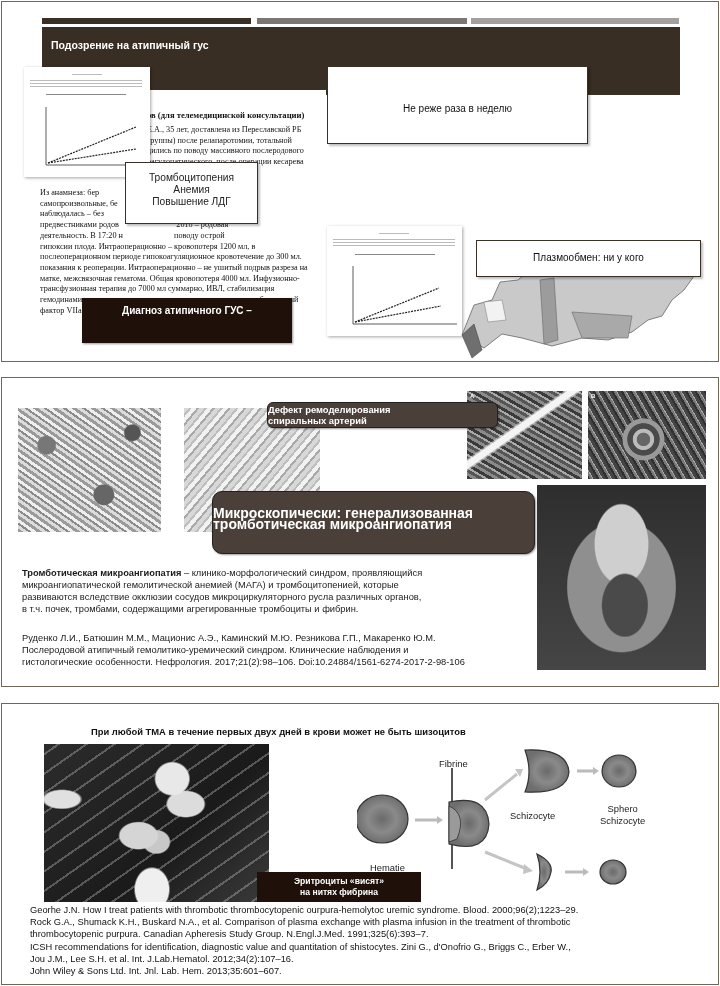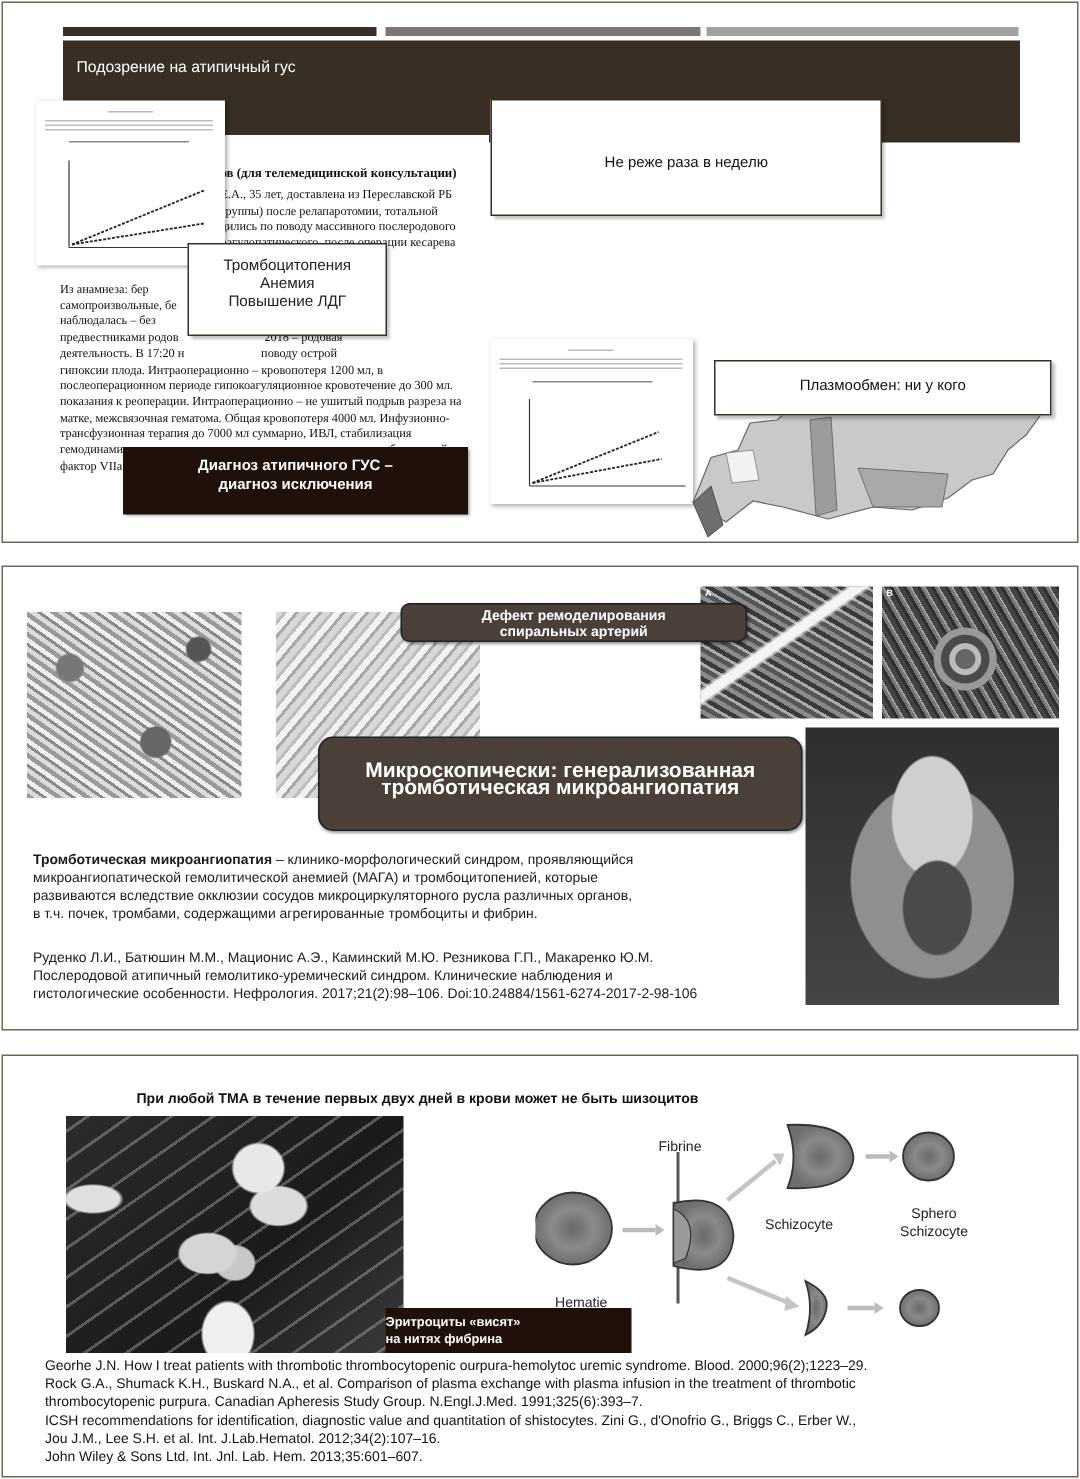--- a/index.html
+++ b/index.html
@@ -11,21 +11,21 @@
   #p2 { top: 377px; height: 310px; }
   #p3 { top: 703px; height: 282px; }
 
   .abs { position: absolute; }
 
   
   .bar1 { left: 40px; top: 16px; width: 209px; height: 6px; background: #3a2f24; }
   .bar2 { left: 255px; top: 16px; width: 210px; height: 6px; background: #7a7774; }
   .bar3 { left: 469px; top: 16px; width: 208px; height: 6px; background: #a3a19f; }
   .hdr { left: 40px; top: 25px; width: 638px; height: 68px; background: #392e23; }
-  .hdr-title { left: 49px; top: 37px; color: #fff; font-weight: normal; font-size: 10.5px; }
+  .hdr-title { left: 49px; top: 37px; color: #fff; font-weight: bold; font-size: 10.5px; }
 
   .doc-page { left: 98px; top: 88px; width: 226px; height: 218px; background: #fff; }
   .doc-heading { left: 145px; top: 108px; font-family: "Liberation Serif", serif; font-weight: bold; font-size: 8.6px; }
   .doc-line { font-family: "Liberation Serif", serif; font-size: 8.2px; line-height: 10.7px; white-space: nowrap; }
   .doc-body-top { left: 145px; top: 123px; width: 172px; text-align: justify; }
   .doc-body { left: 38px; top: 186px; width: 272px; }
 
   .report { background: #fff; box-shadow: 1px 1px 3px rgba(0,0,0,.35); overflow: hidden; }
   .report .rline { position: absolute; height: 1px; background: #bbb; }
   .report svg { position: absolute; }
@@ -33,21 +33,21 @@
   #rep2 { left: 325px; top: 224px; width: 135px; height: 110px; }
 
   .callout { background: #fff; border: 1.5px solid #3a2f24; box-shadow: 2px 2px 2px rgba(0,0,0,.25); text-align: center; }
   #c-labs { left: 123px; top: 160px; width: 133px; height: 62px; padding-top: 9px; font-size: 10.2px; line-height: 12px; color: #222; }
   #c-freq { left: 325px; top: 64px; width: 261px; height: 78px; padding-top: 36px; font-weight: normal; font-size: 10px; }
   #c-list { left: 383px; top: 146px; width: 305px; height: 77px; border-width: 1px; box-shadow: none; text-align: left; }
   #c-list ul { list-style: none; position: absolute; left: 66px; top: 17px; font-size: 10px; line-height: 11.5px; }
   #c-list li { position: relative; }
   #c-list li::before { content: "•"; position: absolute; left: -37px; font-size: 7px; }
   #c-plasma { left: 474px; top: 238px; width: 225px; height: 37px; border-width: 1px; padding-top: 11px; font-size: 10px; }
-  #c-diag { left: 80px; top: 296px; width: 230px; height: 45px; background: #1f1109; border: none; box-shadow: 1px 1px 2px rgba(0,0,0,.4); color: #fff; font-weight: bold; font-size: 10px; line-height: 12.5px; padding-top: 7px; }
+  #c-diag { left: 80px; top: 296px; width: 210px; height: 45px; background: #1f1109; border: none; box-shadow: 1px 1px 2px rgba(0,0,0,.4); color: #fff; font-weight: bold; font-size: 10px; line-height: 12.5px; padding-top: 7px; }
 
   
   .tex { background-color: #cfcfcf; }
   #histo1 { left: 16px; top: 30px; width: 143px; height: 124px;
     background: radial-gradient(circle at 20% 30%, #777 0 6%, transparent 7%),
                 radial-gradient(circle at 60% 70%, #666 0 8%, transparent 9%),
                 radial-gradient(circle at 80% 20%, #555 0 5%, transparent 6%),
                 repeating-linear-gradient(35deg, #9a9a9a 0 3px, #dcdcdc 3px 6px, #8a8a8a 6px 8px, #efefef 8px 11px); }
   #histo2 { left: 182px; top: 30px; width: 136px; height: 124px;
     background: repeating-linear-gradient(-50deg, #d8d8d8 0 4px, #a8a8a8 4px 6px, #f2f2f2 6px 10px, #bdbdbd 10px 12px); }
@@ -56,40 +56,40 @@
                 repeating-linear-gradient(30deg, #3a3a3a 0 3px, #8a8a8a 3px 6px, #555 6px 9px, #aaa 9px 11px); }
   #histo4 { left: 586px; top: 13px; width: 118px; height: 88px;
     background: radial-gradient(circle at 47% 55%, #666 0 8%, #bbb 9% 13%, #4a4a4a 14% 20%, #999 21% 26%, transparent 27%),
                 repeating-linear-gradient(60deg, #2f2f2f 0 2px, #777 2px 4px, #a5a5a5 4px 5px, #444 5px 8px); }
   .histo-tag { position: absolute; top: 2px; left: 3px; font-size: 6px; color: #fff; font-weight: bold; }
   #organ { left: 535px; top: 107px; width: 169px; height: 185px;
     background: radial-gradient(ellipse at 52% 65%, #4a4a4a 0 18%, transparent 19%),
                 radial-gradient(ellipse at 50% 32%, #cfcfcf 0 22%, transparent 23%),
                 radial-gradient(ellipse at 50% 55%, #8f8f8f 0 45%, transparent 46%),
                 linear-gradient(#2e2e2e, #454545); }
-  .tag-dark { background: #4a3f39; border: 1.5px solid #222; border-radius: 6px; color: #fff; font-weight: bold; text-align: center; box-shadow: 1px 1px 2px rgba(0,0,0,.4); }
+  .tag-dark { background: #4a3f39; border: 1.5px solid #222; border-radius: 6px; color: #fff; font-weight: bold; box-shadow: 1px 1px 2px rgba(0,0,0,.4); }
   #tag-defect { left: 265px; top: 24px; width: 231px; height: 26px; font-size: 9.4px; line-height: 10.5px; padding-top: 2px; }
   #tag-micro { left: 210px; top: 113px; width: 323px; height: 63px; border-radius: 10px; font-size: 14px; line-height: 11.2px; padding-top: 16px; }
 
   .txt-def { left: 20px; top: 189px; width: 500px; font-size: 9.3px; line-height: 12px; color: #1a1a1a; }
   .txt-def b { font-weight: bold; }
   .txt-ref { left: 20px; top: 254px; width: 510px; font-size: 9.3px; line-height: 12px; color: #1a1a1a; }
 
   
   .p3-title { left: 42px; top: 22px; font-weight: bold; font-size: 9.4px; color: #111; padding-left: 47px; }
   #sem { left: 42px; top: 40px; width: 225px; height: 158px;
     background: radial-gradient(ellipse at 57% 22%, #e8e8e8 0 9%, transparent 10%),
                 radial-gradient(ellipse at 63% 38%, #dcdcdc 0 9%, transparent 10%),
                 radial-gradient(ellipse at 42% 58%, #d5d5d5 0 10%, transparent 11%),
                 radial-gradient(ellipse at 50% 62%, #c8c8c8 0 8%, transparent 9%),
                 radial-gradient(ellipse at 48% 92%, #efefef 0 10%, transparent 11%),
                 radial-gradient(ellipse at 8% 35%, #e0e0e0 0 6%, transparent 7%),
                 repeating-linear-gradient(-35deg, transparent 0 9px, rgba(200,200,200,.35) 9px 11px, transparent 11px 16px),
                 linear-gradient(135deg, #2c2c2c, #1a1a1a 60%, #3b3b3b); }
-  #sem-caption { left: 255px; top: 168px; width: 164px; height: 30px; background: #1f1109; color: #fff; font-weight: bold; font-size: 8.6px; line-height: 10.5px; padding-top: 4px; }
+  #sem-caption { left: 255px; top: 168px; width: 164px; height: 30px; background: #1f1109; color: #fff; font-weight: bold; font-size: 8.6px; line-height: 10.5px; text-align: center; padding-top: 4px; }
 
   .lbl { font-size: 9.4px; color: #222; text-align: center; }
   #lbl-fibrine { left: 437px; top: 54px; }
   #lbl-hematie { left: 368px; top: 158px; }
   #lbl-schizo { left: 508px; top: 106px; }
   #lbl-sphero { left: 598px; top: 99px; line-height: 11.5px; }
   #diagram { left: 355px; top: 40px; width: 330px; height: 150px; }
 
   .refs { left: 28px; top: 200px; width: 680px; font-size: 9.3px; line-height: 12.2px; color: #111; }
   .refs div { white-space: nowrap; }
@@ -165,21 +165,20 @@
 
   <div id="c-labs" class="abs callout">
     <div>Тромбоцитопения</div>
     <div>Анемия</div>
     <div>Повышение ЛДГ</div>
   </div>
   <div id="c-freq" class="abs callout">Не реже раза в неделю</div>
   <div id="c-plasma" class="abs callout">Плазмообмен: ни у кого</div>
   <div id="c-diag" class="abs callout">
     <div>Диагноз атипичного ГУС –</div>
-    <div>диагноз исключения</div>
   </div>
 </section>
 
 <section id="p2" class="panel">
   <div id="histo1" class="abs tex"></div>
   <div id="histo2" class="abs tex"></div>
   <div id="histo3" class="abs tex">
     <span class="histo-tag">A</span>
   </div>
   <div id="histo4" class="abs tex">

